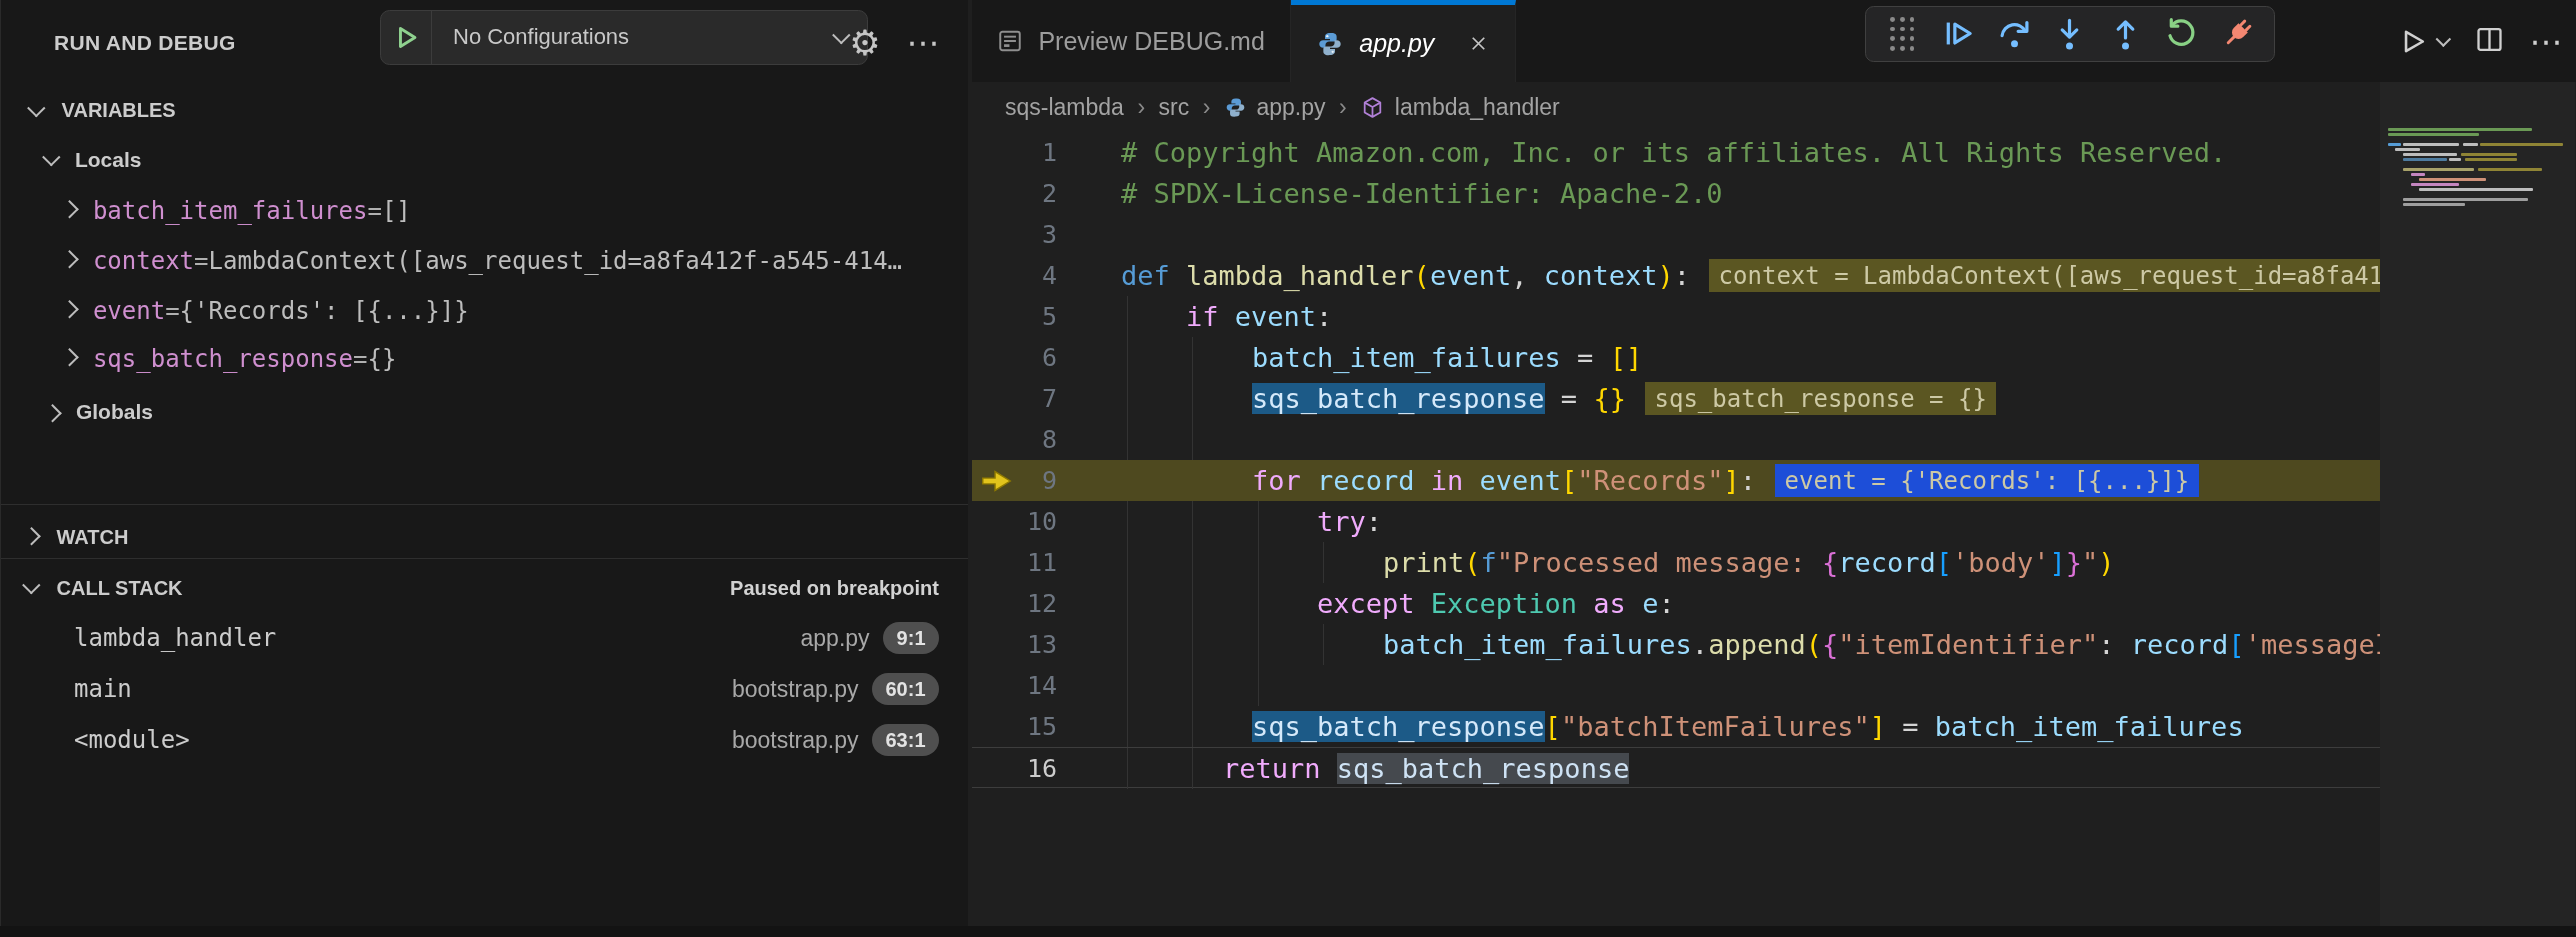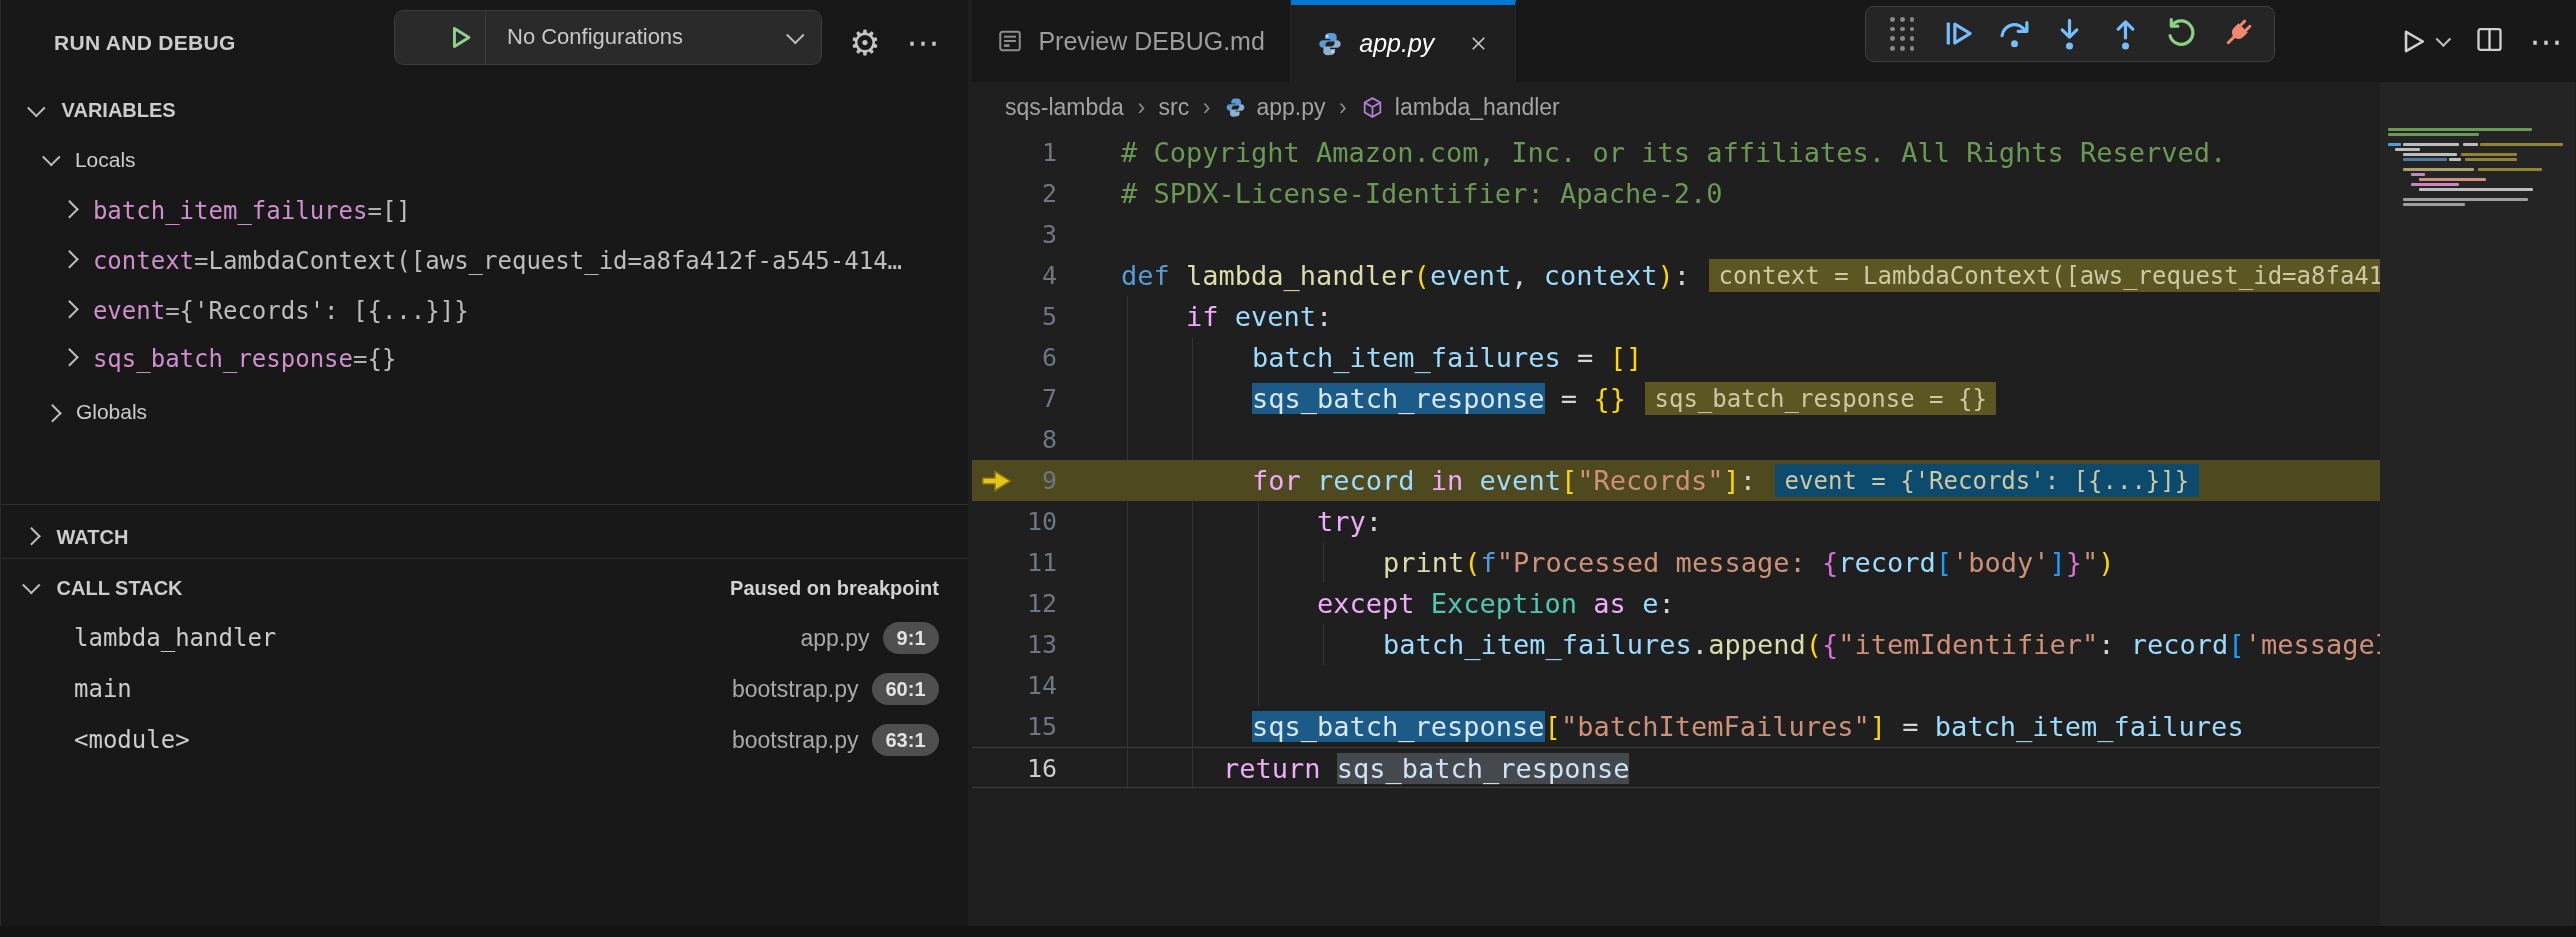--- a/index.html
+++ b/index.html
@@ -4,37 +4,37 @@
 <style>
   html,body{margin:0;padding:0;background:#000;}
   #root{position:relative;width:2576px;height:938px;background:#1f1f1f;overflow:hidden;
         font-family:"Liberation Sans",sans-serif;color:#cccccc;}
   
   #sidebar{position:absolute;left:0;top:0;width:968px;height:938px;background:#181818;
            border-left:1.9px solid #2a2a2a;box-sizing:border-box;overflow:hidden;}
   .sb-header{position:absolute;left:0;top:0;width:100%;height:85px;}
   .sb-title{position:absolute;left:53px;top:0;height:85px;display:flex;align-items:center;
             font-size:21px;font-weight:700;color:#cccccc;letter-spacing:0.3px;}
-  .cfg{position:absolute;left:393px;top:9.6px;width:428px;height:55px;background:#2a2a2a;
-       border:1px solid #3c3c3c;border-radius:9.6px;display:flex;align-items:center;box-sizing:border-box;padding-left:40px;}
+  .cfg{position:absolute;left:379px;top:9.6px;width:488px;height:55px;background:#2a2a2a;
+       border:1px solid #3c3c3c;border-radius:9.6px;display:flex;align-items:center;box-sizing:border-box;}
   .cfg-play{width:50px;height:100%;display:flex;align-items:center;justify-content:center;
             border-right:1px solid #3c3c3c;}
   .cfg-label{flex:1;padding-left:21px;font-size:22px;color:#c8c8c8;white-space:nowrap;overflow:hidden;}
   .cfg-chev{margin-right:19px;}
   .sb-gear{position:absolute;left:839px;top:0;height:85px;width:50px;display:flex;align-items:center;
            justify-content:center;font-size:35px;color:#c5c5c5;}
   .sb-dots{position:absolute;left:897px;top:0;height:85px;width:50px;display:flex;align-items:center;
            justify-content:center;font-size:33px;color:#c5c5c5;}
   .chev{display:inline-block;width:10.6px;height:10.6px;border-right:2.1px solid #bdbdbd;
         border-bottom:2.1px solid #bdbdbd;}
   .chev.down{transform:rotate(45deg) translate(-1px,-1px);}
   .chev.right{transform:rotate(-45deg);}
   .sb-row{position:absolute;left:0;width:100%;display:flex;align-items:center;white-space:nowrap;}
   .sec-head{font-size:20px;font-weight:700;color:#cccccc;}
-  .tree-label{font-size:21px;font-weight:400;color:#cccccc;}
+  .tree-label{font-size:21px;font-weight:700;color:#cccccc;}
   .mono{font-family:"DejaVu Sans Mono",monospace;}
   .vname{color:#cf8fcf;font-size:24px;}
   .veq{color:#b0b0b0;font-size:24px;}
   .vval{color:#bdbdbd;font-size:24px;}
   .sb-div{position:absolute;left:0;width:100%;height:1.4px;background:#2e2e2e;}
   .status-right{position:absolute;right:29px;font-size:20px;font-weight:700;color:#d2d2d2;}
   .frame-name{font-size:24px;color:#cccccc;}
   .frame-file{font-size:23px;color:#a8a8a8;}
   .badge{display:inline-block;background:#4f4f4f;color:#e3e3e3;border-radius:17.3px;
          font-size:20px;font-weight:600;padding:4.8px 13.5px;margin-left:13.5px;}
@@ -71,21 +71,21 @@
   .cl.cursorline{border-top:1px solid #3d3d3d;border-bottom:1px solid #3d3d3d;}
   .cl.cursorline .num{color:#cccccc;}
   .guide{position:absolute;top:0;width:1px;height:41px;background:#333333;}
   .tok-c{color:#6A9955;} .tok-kd{color:#569CD6;} .tok-kc{color:#f0abfc;}
   .tok-fn{color:#DCDCAA;} .tok-vb{color:#9CDCFE;} .tok-pl{color:#d4d4d4;}
   .tok-st{color:#CE9178;} .tok-cl{color:#4EC9B0;}
   .tok-b1{color:#ffd700;} .tok-b2{color:#da70d6;} .tok-b3{color:#179fff;}
   .tok-wbb{background:#1c5a87;color:#d5e9fa;}
   .tok-wgb{background:#45494e;color:#cfe3f5;}
   .hint{margin-left:19px;background:#5b5622;color:#cdc9a5;font-size:24px;padding:2.9px 9.6px;}
-  .cl.current .hint{background:#0c4a6e;}
+  .cl.current .hint{background:#1d4ed8;}
   .exec-arrow{position:absolute;left:7.7px;top:7.7px;}
   
   #minimap{position:absolute;left:1408px;top:82px;width:195px;height:844px;background:#242424;}
   .mm-bar{position:absolute;height:2.9px;border-radius:1px;}
   #bottom-strip{position:absolute;left:0;top:926px;width:2576px;height:11.6px;background:#131313;}
 </style>
 </head>
 <body>
 
 <div id="root">

